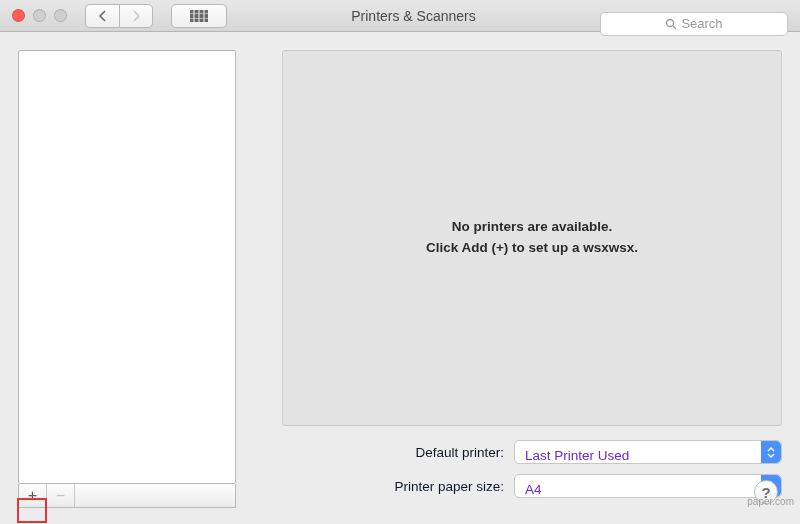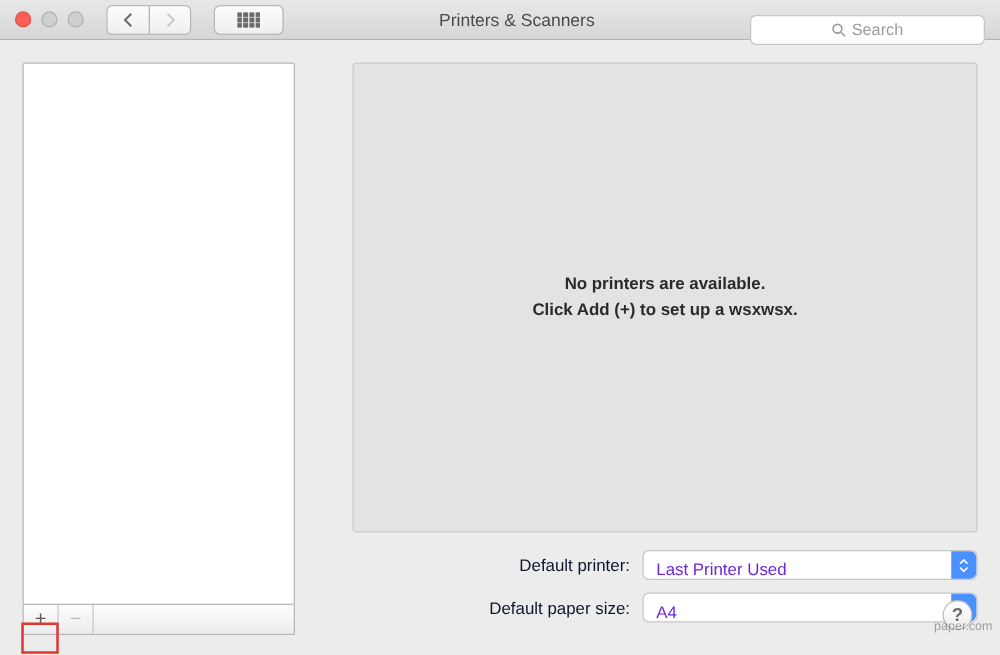--- a/index.html
+++ b/index.html
@@ -195,21 +195,21 @@
             <svg width="8" height="5" viewBox="0 0 8 5">
                 <path d="M1 4 L4 1 L7 4" fill="none" stroke="#fff" stroke-width="1.4"></path>
               </svg>
             <svg width="8" height="5" viewBox="0 0 8 5">
                 <path d="M1 1 L4 4 L7 1" fill="none" stroke="#fff" stroke-width="1.4"></path>
               </svg>
           </div>
         </div>
       </div>
       <div class="row">
-        <label>Default paper size:</label>
+        <label>Printer paper size:</label>
         <div class="select">
           <span>A4</span>
           <div class="caps">
             <svg width="8" height="5" viewBox="0 0 8 5">
                 <path d="M1 4 L4 1 L7 4" fill="none" stroke="#fff" stroke-width="1.4"></path>
               </svg>
             <svg width="8" height="5" viewBox="0 0 8 5">
                 <path d="M1 1 L4 4 L7 1" fill="none" stroke="#fff" stroke-width="1.4"></path>
               </svg>
           </div>

